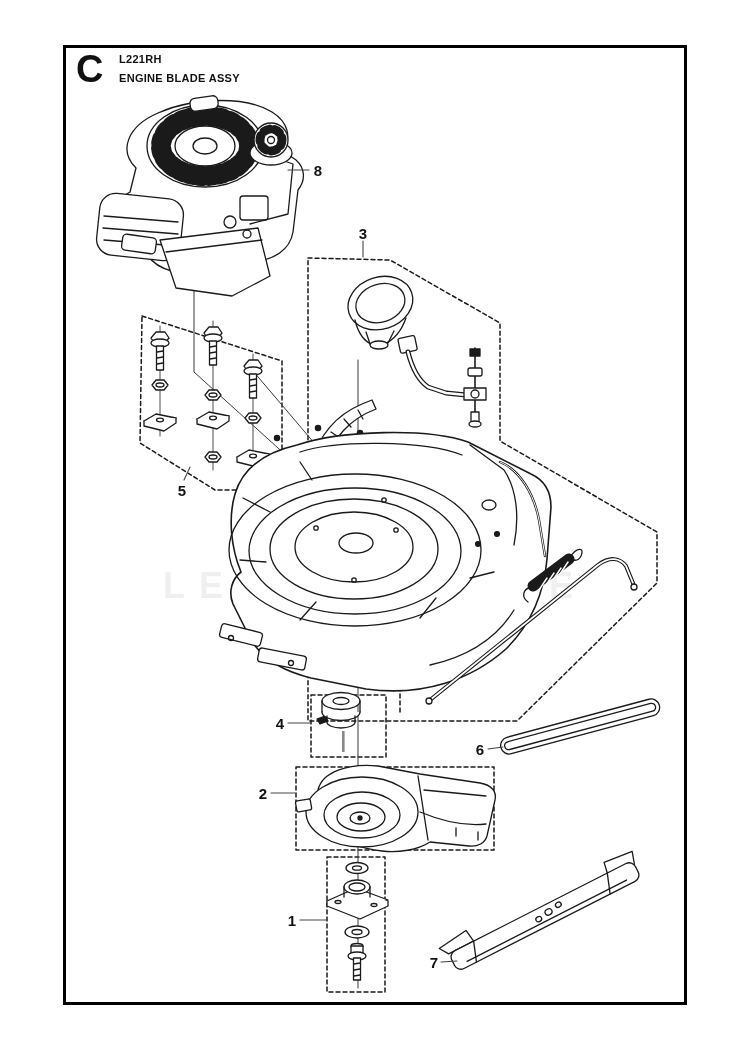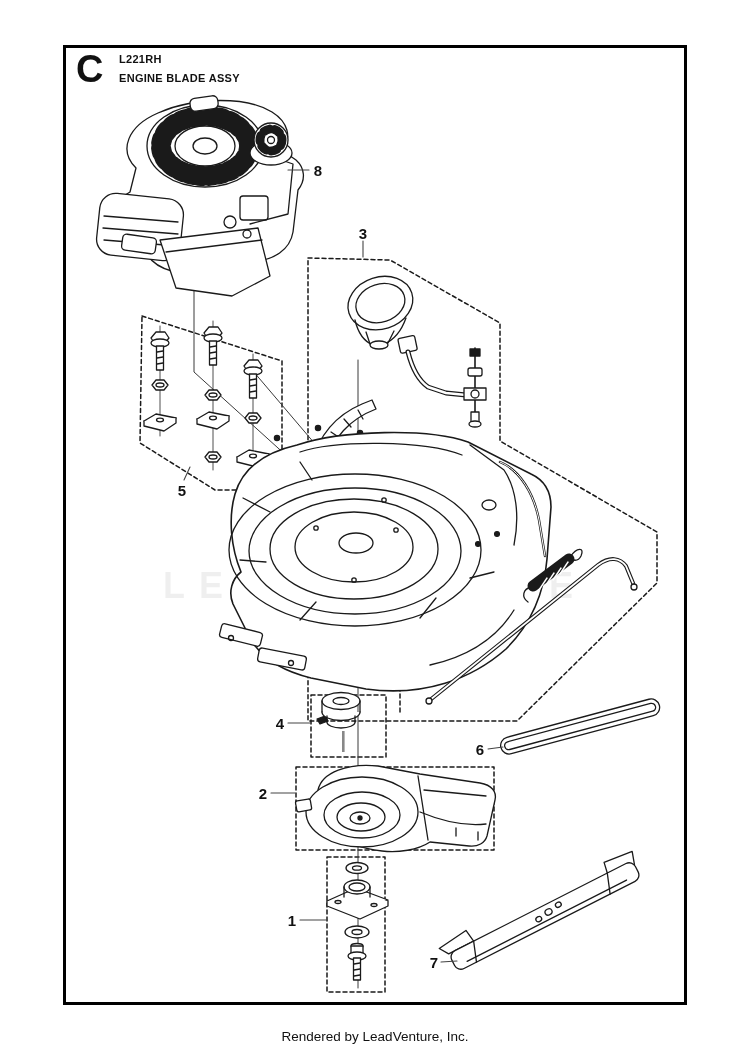--- a/index.html
+++ b/index.html
@@ -286,14 +286,13 @@
 
   <span class="callout" style="left:318px;top:170px">8</span>
   <span class="callout" style="left:363px;top:233px">3</span>
   <span class="callout" style="left:182px;top:490px">5</span>
   <span class="callout" style="left:280px;top:723px">4</span>
   <span class="callout" style="left:263px;top:793px">2</span>
   <span class="callout" style="left:292px;top:920px">1</span>
   <span class="callout" style="left:480px;top:749px">6</span>
   <span class="callout" style="left:434px;top:962px">7</span>
 
-  <div class="footer">Rendered by LeadVenture, Inc.</div>
 </div>
 
 </body></html>

